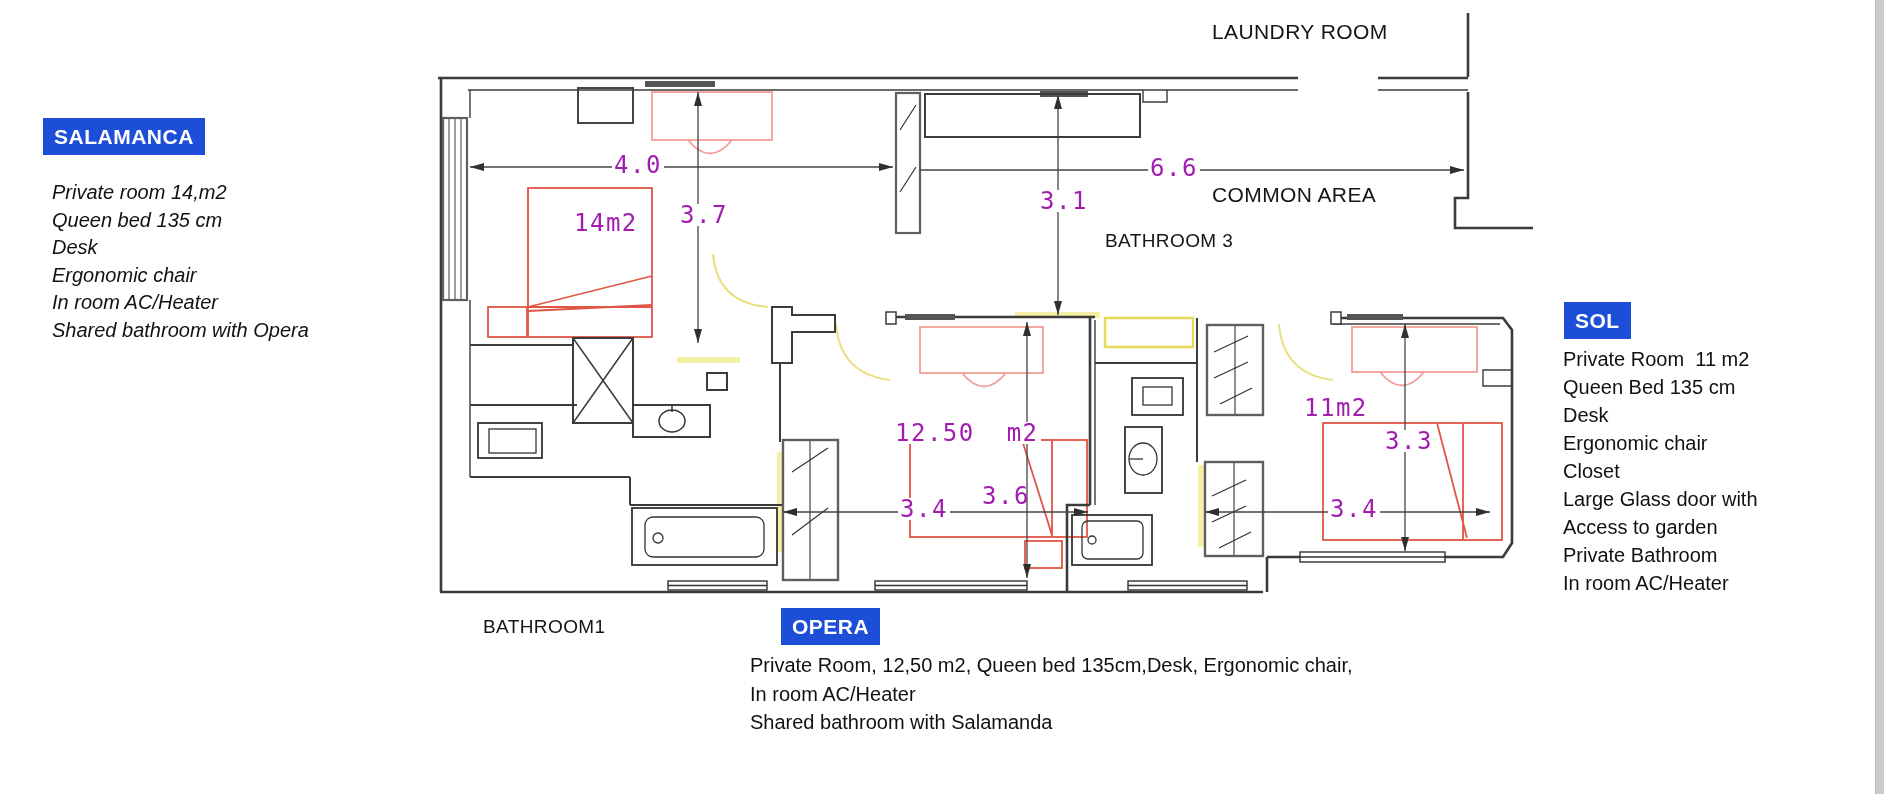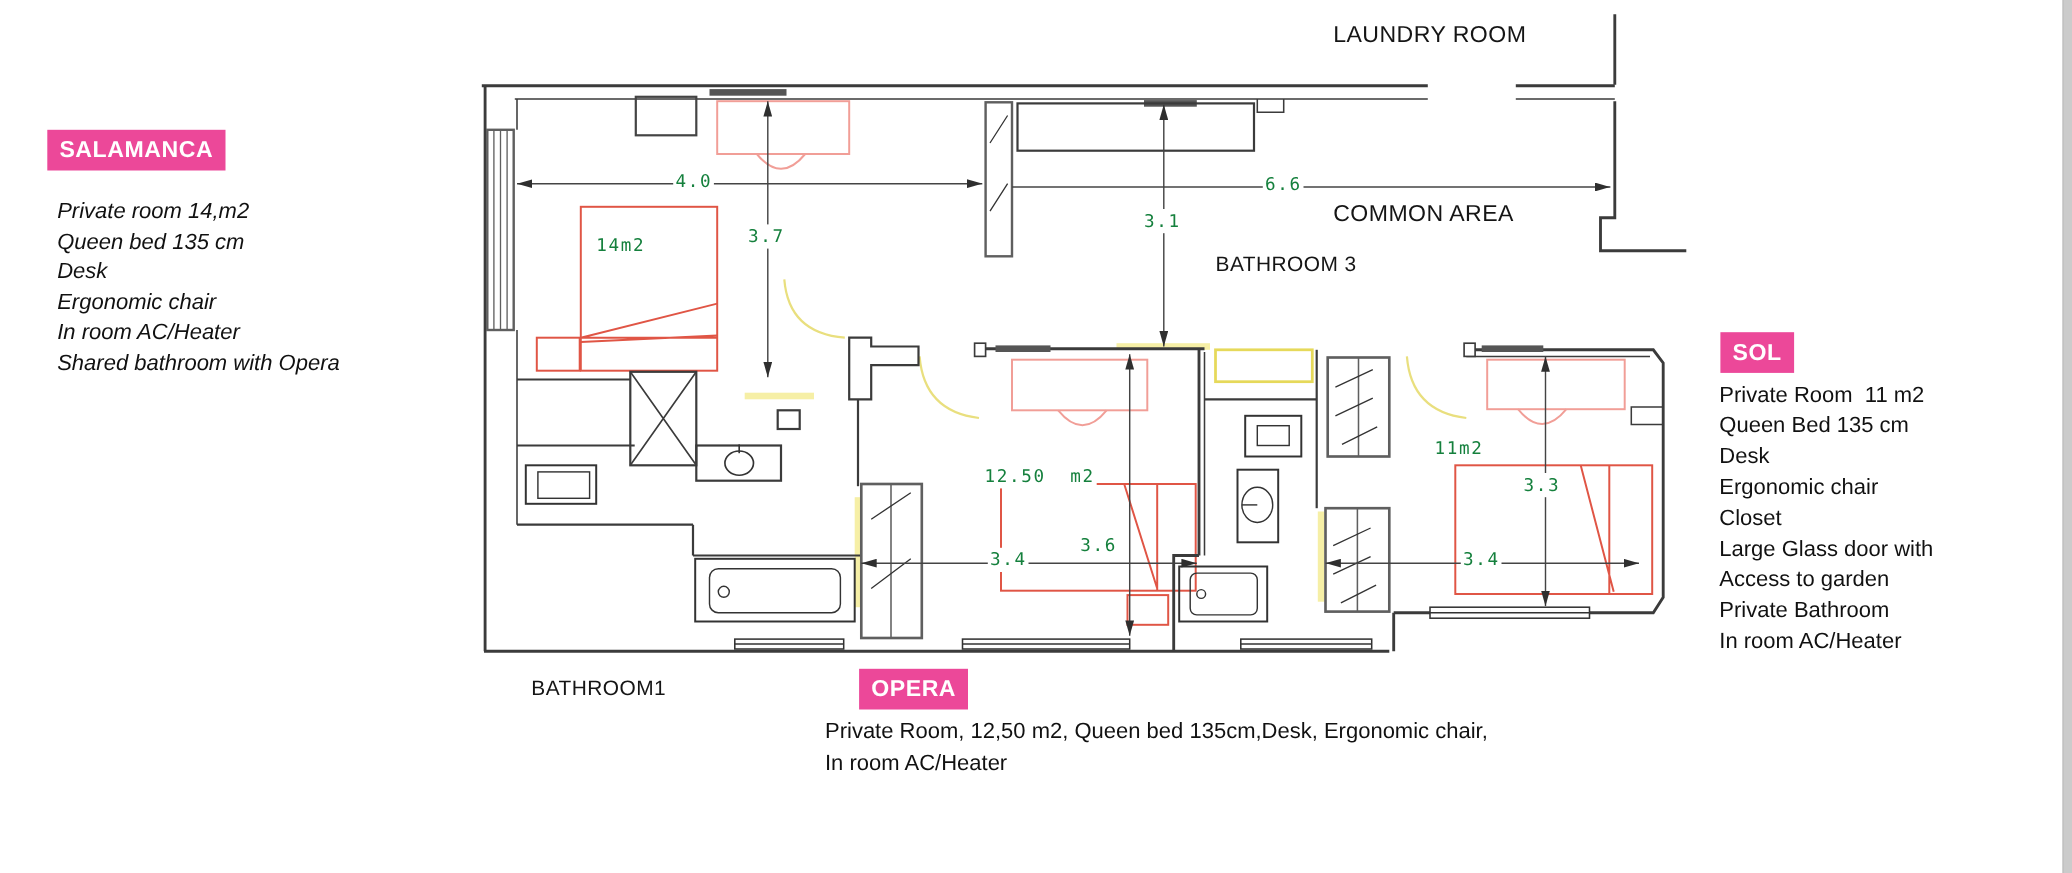--- a/index.html
+++ b/index.html
@@ -1,24 +1,24 @@
 <!DOCTYPE html>
 <html><head>
 <meta charset="utf-8">
 <style>
   html,body{margin:0;padding:0;background:#ffffff;}
   .stage{position:relative;width:1884px;height:794px;background:#fff;overflow:hidden;
          font-family:"Liberation Sans", sans-serif;}
-  .badge{position:absolute;background:#ec4899;color:#fff;font-weight:bold;
+  .badge{position:absolute;background:#1d4ed8;color:#fff;font-weight:bold;
          font-size:21px;line-height:29px;padding:4px 11px;letter-spacing:.5px;}
   .desc{position:absolute;color:#111;font-size:20px;}
   .desc div{white-space:pre;}
   .plan-label{position:absolute;color:#151515;font-size:20px;letter-spacing:.4px;white-space:pre;}
-  .cad{position:absolute;color:#15803d;font-family:"DejaVu Sans Mono", monospace;
-       font-size:16px;letter-spacing:1.5px;background:#fff;padding:0 2px;white-space:pre;line-height:22px;}
+  .cad{position:absolute;color:#a21caf;font-family:"DejaVu Sans Mono", monospace;
+       font-size:24px;letter-spacing:1.5px;background:#fff;padding:0 2px;white-space:pre;line-height:22px;}
   .scrollbar{position:absolute;right:0;top:0;width:8px;height:794px;background:#cbcbcb;border-left:1px solid #bdbdbd;}
   svg.plan{position:absolute;left:0;top:0;}
 </style>
 </head>
 <body>
 
 <div class="stage">
 
   <svg class="plan" width="1884" height="794" viewBox="0 0 1884 794">
     <defs>
@@ -167,21 +167,21 @@
   </svg>
 
   <div class="cad" style="left:612px;top:154px;">4.0</div>
   <div class="cad" style="left:678px;top:204px;">3.7</div>
   <div class="cad" style="left:1148px;top:157px;">6.6</div>
   <div class="cad" style="left:1038px;top:190px;">3.1</div>
   <div class="cad" style="left:980px;top:440px;background:transparent;margin-top:45px;">3.6</div>
   <div class="cad" style="left:898px;top:498px;">3.4</div>
   <div class="cad" style="left:1383px;top:430px;">3.3</div>
   <div class="cad" style="left:1328px;top:498px;">3.4</div>
-  <div class="cad" style="left:540px;top:212px;">14m2</div>
+  <div class="cad" style="left:572px;top:212px;">14m2</div>
   <div class="cad" style="left:893px;top:406px;margin-top:16px;">12.50  m2</div>
   <div class="cad" style="left:1302px;top:397px;">11m2</div>
 
   <div class="plan-label" style="left:1212px;top:20px;font-size:21px;">LAUNDRY ROOM</div>
   <div class="plan-label" style="left:1212px;top:183px;font-size:21px;">COMMON AREA</div>
   <div class="plan-label" style="left:1105px;top:230px;font-size:19px;">BATHROOM 3</div>
   <div class="plan-label" style="left:483px;top:616px;font-size:19px;">BATHROOM1</div>
 
   <div class="badge" style="left:43px;top:118px;">SALAMANCA</div>
   <div class="desc" style="left:52px;top:179px;line-height:27.5px;font-style:italic;">
@@ -190,20 +190,21 @@
     <div>Desk</div>
     <div>Ergonomic chair</div>
     <div>In room AC/Heater</div>
     <div>Shared bathroom with Opera</div>
   </div>
 
   <div class="badge" style="left:781px;top:608px;">OPERA</div>
   <div class="desc" style="left:750px;top:651px;line-height:28.5px;">
     <div>Private Room, 12,50 m2, Queen bed 135cm,Desk, Ergonomic chair,</div>
     <div>In room AC/Heater</div>
+    <div>Shared bathroom with Salamanda</div>
   </div>
 
   <div class="badge" style="left:1564px;top:302px;">SOL</div>
   <div class="desc" style="left:1563px;top:345px;line-height:28px;">
     <div>Private Room  11 m2</div>
     <div>Queen Bed 135 cm</div>
     <div>Desk</div>
     <div>Ergonomic chair</div>
     <div>Closet</div>
     <div>Large Glass door with</div>

